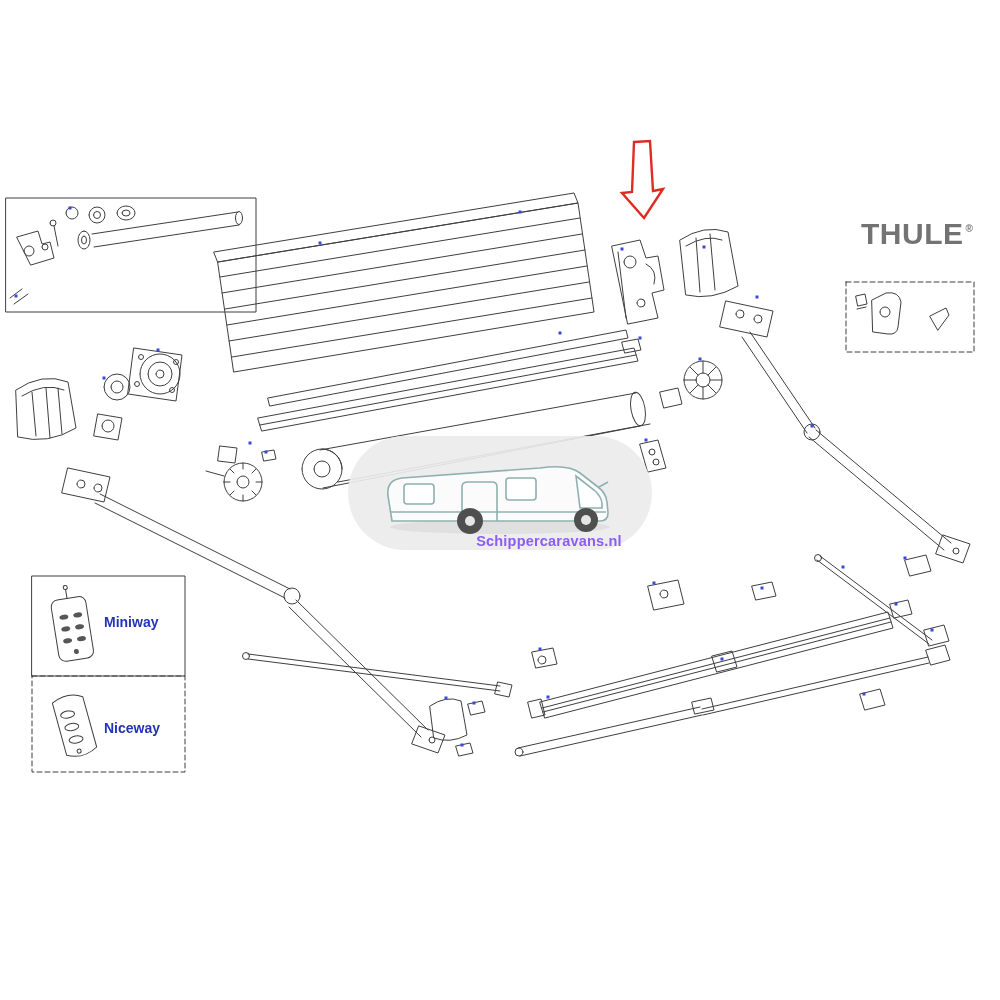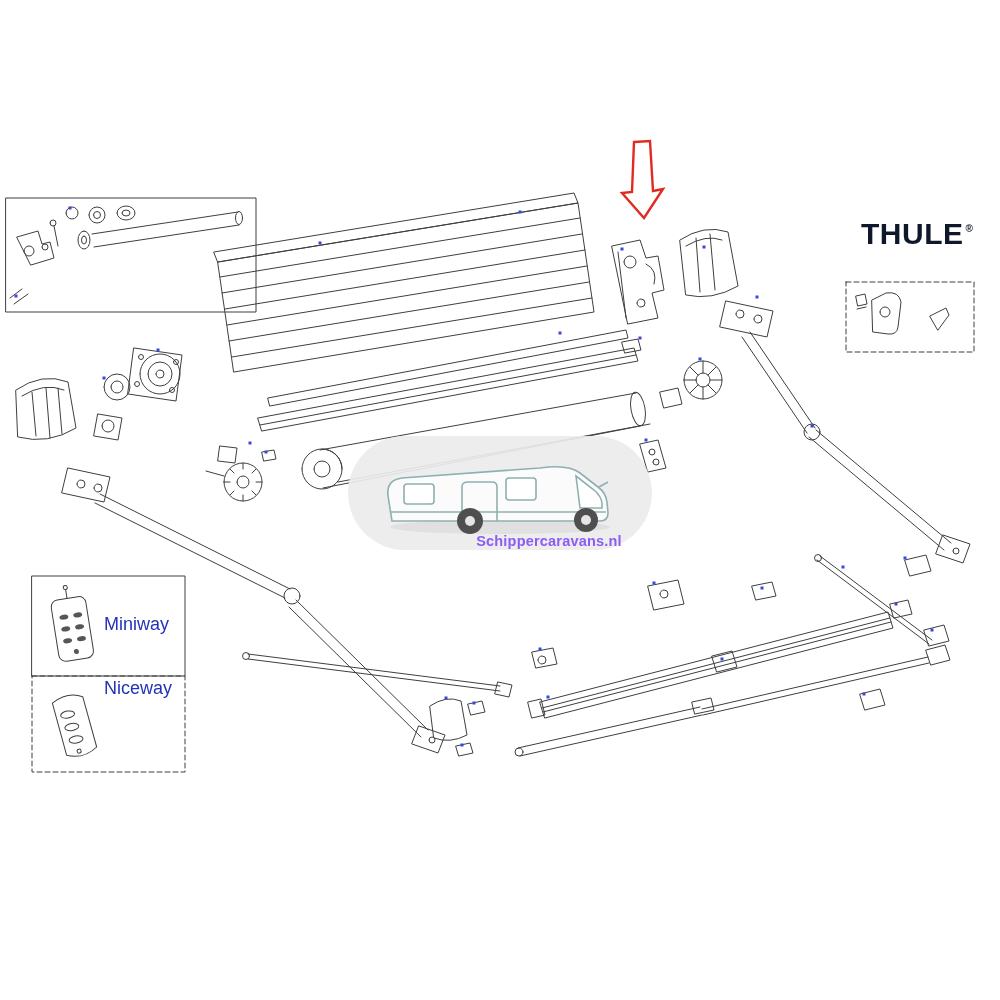--- a/index.html
+++ b/index.html
@@ -1,27 +1,27 @@
 <!DOCTYPE html>
 <html><head>
 <meta charset="utf-8">
 <style>
   html,body{margin:0;padding:0;background:#fff;}
   .stage{position:relative;width:1000px;height:1000px;background:#ffffff;overflow:hidden;
          font-family:"Liberation Sans",sans-serif;}
   svg.art{position:absolute;left:0;top:0;width:1000px;height:1000px;}
   .ln{fill:none;stroke:#3f3f3f;stroke-width:1;stroke-linejoin:round;stroke-linecap:round;}
-  .brand{position:absolute;left:861px;top:219px;color:#0f172a;font-weight:800;font-size:30px;
+  .brand{position:absolute;left:861px;top:219px;color:#737373;font-weight:800;font-size:30px;
          letter-spacing:.5px;line-height:1;white-space:nowrap;}
   .brand .reg{font-size:10px;font-weight:700;vertical-align:12px;margin-left:2px;}
   .watermark-text{position:absolute;left:549px;top:533px;transform:translateX(-50%);
          font-size:14.5px;font-weight:700;color:#8b5cf6;letter-spacing:.2px;white-space:nowrap;}
-  .legend-label{position:absolute;font-size:18px;color:#2433b8;font-weight:400;white-space:nowrap;}
+  .legend-label{position:absolute;font-size:14px;color:#2433b8;font-weight:700;white-space:nowrap;}
   #miniway{left:104px;top:614px;}
-  #niceway{left:104px;top:678px;}
+  #niceway{left:104px;top:720px;}
 </style>
 </head>
 <body>
 
 <div class="stage">
 
   <svg class="art" viewBox="0 0 1000 1000" aria-hidden="true">
 
     <g class="ln">
       <rect x="6" y="198" width="250" height="114"></rect>

